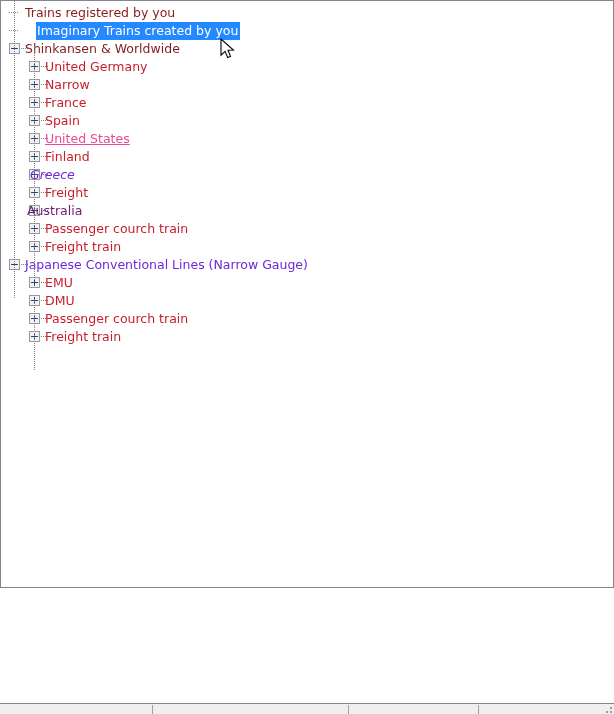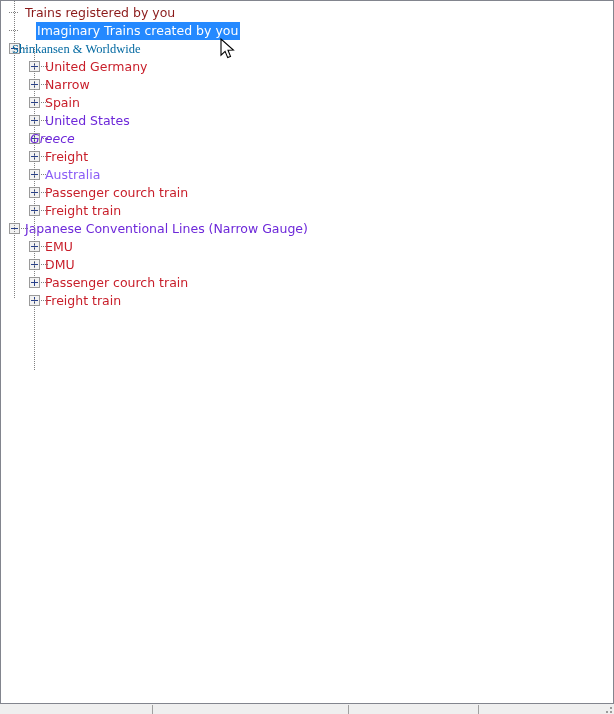--- a/index.html
+++ b/index.html
@@ -22,21 +22,21 @@
     background: #ffffff;
     box-sizing: border-box;
   }
 
   
   #tree-panel {
     position: absolute;
     left: 0;
     top: 0;
     width: 614px;
-    height: 704px;
+    height: 588px;
     box-sizing: border-box;
     border-left: 1px solid #82858e;
     border-top: 1px solid #82858e;
     border-right: 1px solid #82858e;
     border-bottom: 1px solid #82858e;
     background: #ffffff;
     overflow: hidden;
   }
 
   #tree-root {
@@ -175,56 +175,66 @@
           <div class="elbow" style="top: 8px; left: 8px; width: 10px;"></div>
           <span class="node-label" style="left: 23px; color: rgb(139, 26, 26);">Trains registered by you</span>
         </div>
         <div class="tree-row">
           <div class="elbow" style="top: 8px; left: 8px; width: 10px;"></div>
           <span class="node-label selected" style="left: 23px; color: rgb(139, 26, 26); margin-left: 12px;">Imaginary Trains created by you</span>
         </div>
         <div class="tree-row">
           <div class="elbow" style="top: 8px; left: 20px; width: 8px;"></div>
           <div class="expander" style="left: 8px;"></div>
-          <span class="node-label" style="left: 10px; color: #0369a1; font-family: Liberation Serif, serif;">Shinkansen &amp; Worldwide</span>
+          <span class="node-label" style="left: 23px; color: #7f1d1d;">Shinkansen &amp; Worldwide</span>
         </div>
         <div class="tree-row">
           <div class="elbow" style="top: 8px; left: 40px; width: 8px;"></div>
           <div class="expander plus" style="left: 28px;"></div>
           <span class="node-label" style="left: 43px; color: rgb(200, 30, 42);">United Germany</span>
         </div>
         <div class="tree-row">
           <div class="elbow" style="top: 8px; left: 40px; width: 8px;"></div>
           <div class="expander plus" style="left: 28px;"></div>
           <span class="node-label" style="left: 43px; color: rgb(200, 30, 42);">Narrow</span>
         </div>
         <div class="tree-row">
           <div class="elbow" style="top: 8px; left: 40px; width: 8px;"></div>
           <div class="expander plus" style="left: 28px;"></div>
+          <span class="node-label" style="left: 43px; color: rgb(200, 30, 42);">France</span>
+        </div>
+        <div class="tree-row">
+          <div class="elbow" style="top: 8px; left: 40px; width: 8px;"></div>
+          <div class="expander plus" style="left: 28px;"></div>
           <span class="node-label" style="left: 43px; color: rgb(200, 30, 42);">Spain</span>
         </div>
         <div class="tree-row">
           <div class="elbow" style="top: 8px; left: 40px; width: 8px;"></div>
           <div class="expander plus" style="left: 28px;"></div>
-          <span class="node-label" style="left: 43px; color: #6d28d9;">United States</span>
+          <span class="node-label" style="left: 43px; color: #ec4899; text-decoration: underline;">United States</span>
+        </div>
+        <div class="tree-row">
+          <div class="elbow" style="top: 8px; left: 40px; width: 8px;"></div>
+          <div class="expander plus" style="left: 28px;"></div>
+          <span class="node-label" style="left: 43px; color: rgb(200, 30, 42);">Finland</span>
         </div>
         <div class="tree-row">
           <div class="elbow" style="top: 8px; left: 40px; width: 8px;"></div>
           <div class="expander plus" style="left: 28px;"></div>
           <span class="node-label" style="left: 28px; color: #6d28d9; font-style: italic;">Greece</span>
         </div>
         <div class="tree-row">
           <div class="elbow" style="top: 8px; left: 40px; width: 8px;"></div>
           <div class="expander plus" style="left: 28px;"></div>
           <span class="node-label" style="left: 43px; color: rgb(200, 30, 42);">Freight</span>
         </div>
         <div class="tree-row">
           <div class="elbow" style="top: 8px; left: 40px; width: 8px;"></div>
           <div class="expander plus" style="left: 28px;"></div>
-          <span class="node-label" style="left: 43px; color: #8b5cf6;">Australia</span>
+          <span class="node-label" style="left: 25px; color: #701a75;">Australia</span>
         </div>
         <div class="tree-row">
           <div class="elbow" style="top: 8px; left: 40px; width: 8px;"></div>
           <div class="expander plus" style="left: 28px;"></div>
           <span class="node-label" style="left: 43px; color: rgb(200, 30, 42);">Passenger courch train</span>
         </div>
         <div class="tree-row">
           <div class="elbow" style="top: 8px; left: 40px; width: 8px;"></div>
           <div class="expander plus" style="left: 28px;"></div>
           <span class="node-label" style="left: 43px; color: rgb(200, 30, 42);">Freight train</span>

